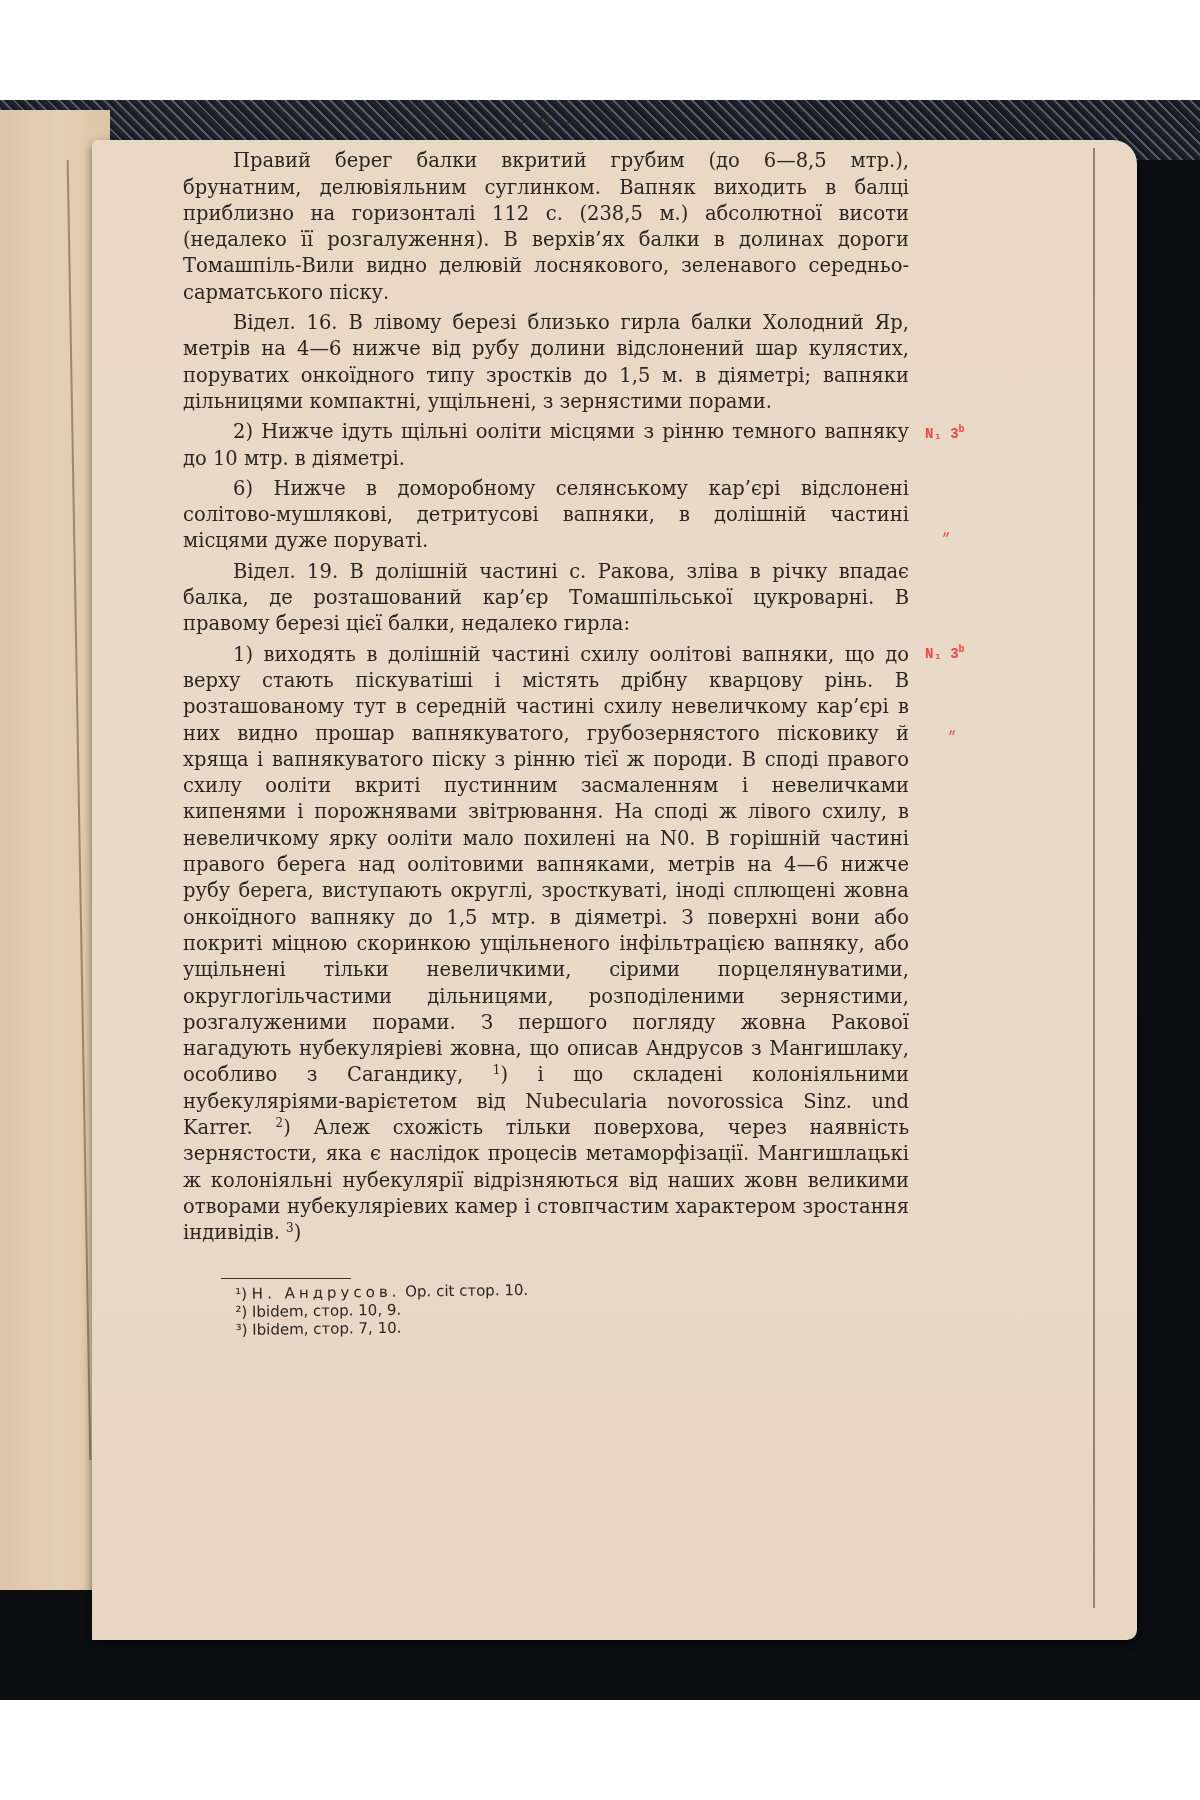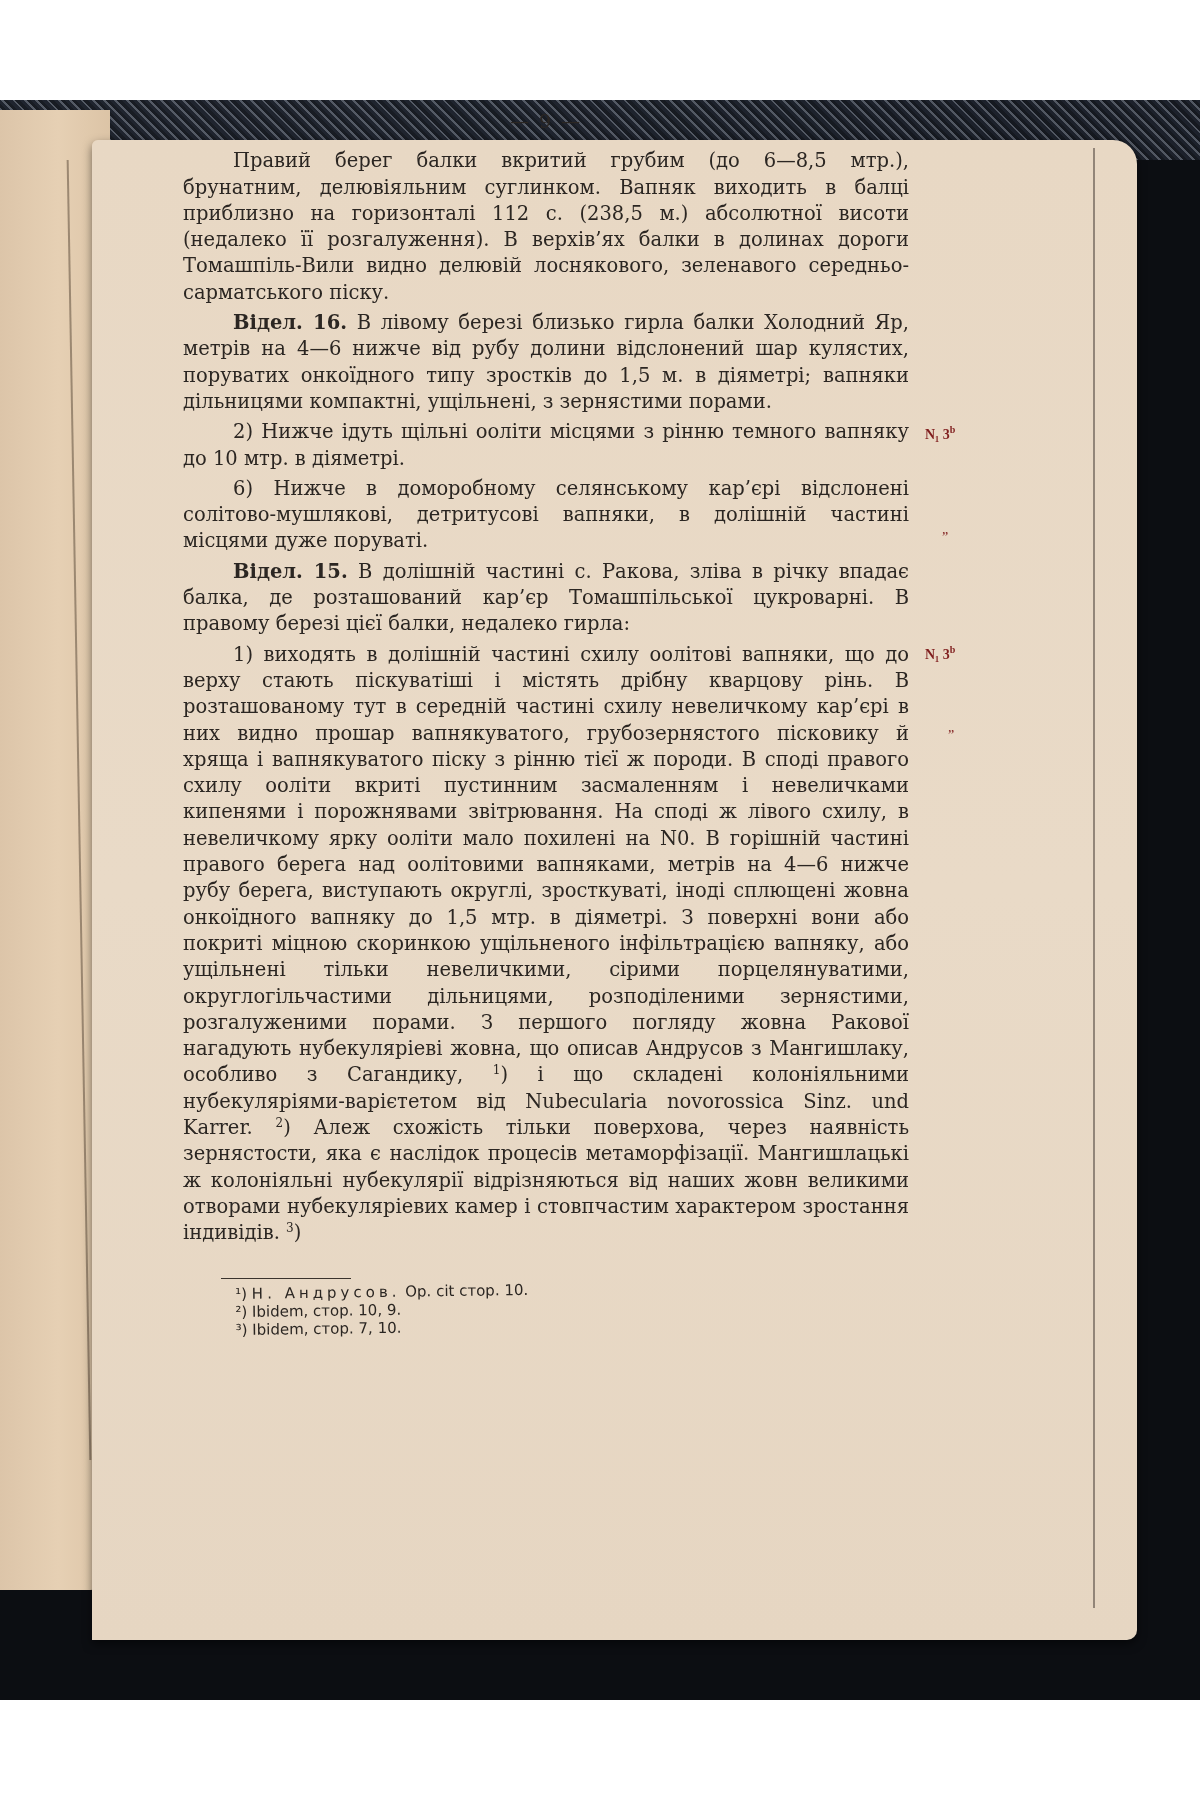--- a/index.html
+++ b/index.html
@@ -44,35 +44,35 @@
       position: absolute; left: 183px; top: 108px; width: 726px;
       color: #2b2622;
       font-size: 19.5px;
       line-height: 26.3px;
       text-align: justify;
     }
     .page-number {
       text-align: center; margin-bottom: 14px; font-size: 19px; letter-spacing: 2px;
     }
     .para { margin: 0 0 4px 0; text-indent: 50px; }
-    .para .lead { font-weight: bold; }
+    .para .lead { font-weight: normal; }
     .sup { font-size: 12px; vertical-align: super; line-height: 0; }
     .rule {
       width: 130px; height: 1px; background: #3a332d; margin: 32px 0 6px 38px;
     }
     .footnotes {
       font-family: "DejaVu Sans", sans-serif;
       font-size: 15px; line-height: 18px; margin-left: 52px; color: #2b2622;
       transform: rotate(-0.8deg); transform-origin: left top;
     }
     .footnote { display: block; }
     .spaced { letter-spacing: 4px; }
     .margin-note {
-      position: absolute; font-family: Liberation Serif, serif; font-weight: bold;
-      font-size: 14px; color: #7f1d1d;
+      position: absolute; font-family: Liberation Mono, monospace; font-weight: bold;
+      font-size: 14px; color: #ef4444;
     }
     .margin-note .sup2 { font-size: 10px; vertical-align: super; }
   </style>
 </head>
 <body>
 
 <div class="photo">
   <div class="leather-top"></div>
   <div class="left-page"></div>
   <div class="left-crease"></div>
@@ -93,21 +93,21 @@
 
   <p class="para">
     <span>2) Нижче ідуть щільні ооліти місцями з рінню темного вапняку до 10 мтр. в діяметрі.</span>
   </p>
 
   <p class="para">
     <span>6) Нижче в доморобному селянському кар’єрі відслонені солітово-мушлякові, детритусові вапняки, в долішній частині місцями дуже поруваті.</span>
   </p>
 
   <p class="para">
-    <span class="lead">Відел. 15.</span><span> В долішній частині с. Ракова, зліва в річку впадає балка, де розташований кар’єр Томашпільської цукроварні. В правому березі цієї балки, недалеко гирла:</span>
+    <span class="lead">Відел. 19.</span><span> В долішній частині с. Ракова, зліва в річку впадає балка, де розташований кар’єр Томашпільської цукроварні. В правому березі цієї балки, недалеко гирла:</span>
   </p>
 
   <p class="para">
     <span>1) виходять в долішній частині схилу оолітові вапняки, що до верху стають піскуватіші і містять дрібну кварцову рінь. В розташованому тут в середній частині схилу невеличкому кар’єрі в них видно прошар вапнякуватого, грубозернястого пісковику й хряща і вапнякуватого піску з рінню тієї ж породи. В споді правого схилу ооліти вкриті пустинним засмаленням і невеличками кипенями і порожнявами звітрювання. На споді ж лівого схилу, в невеличкому ярку ооліти мало похилені на N0. В горішній частині правого берега над оолітовими вапняками, метрів на 4—6 нижче рубу берега, виступають округлі, зросткуваті, іноді сплющені жовна онкоїдного вапняку до 1,5 мтр. в діяметрі. З поверхні вони або покриті міцною скоринкою ущільненого інфільтрацією вапняку, або ущільнені тільки невеличкими, сірими порцелянуватими, округлогільчастими дільницями, розподіленими зернястими, розгалуженими порами. З першого погляду жовна Ракової нагадують нубекуляріеві жовна, що описав Андрусов з Мангишлаку, особливо з Сагандику, </span><span class="sup">1</span><span>) і що складені колоніяльними нубекуляріями-варієтетом від Nubecularia novorossica Sinz. und Karrer. </span><span class="sup">2</span><span>) Алеж схожість тільки поверхова, через наявність зернястости, яка є наслідок процесів метаморфізації. Мангишлацькі ж колоніяльні нубекулярії відрізняються від наших жовн великими отворами нубекуляріевих камер і стовпчастим характером зростання індивідів. </span><span class="sup">3</span><span>)</span>
   </p>
 
 
   <div class="rule"></div>
 
   <div class="footnotes">

